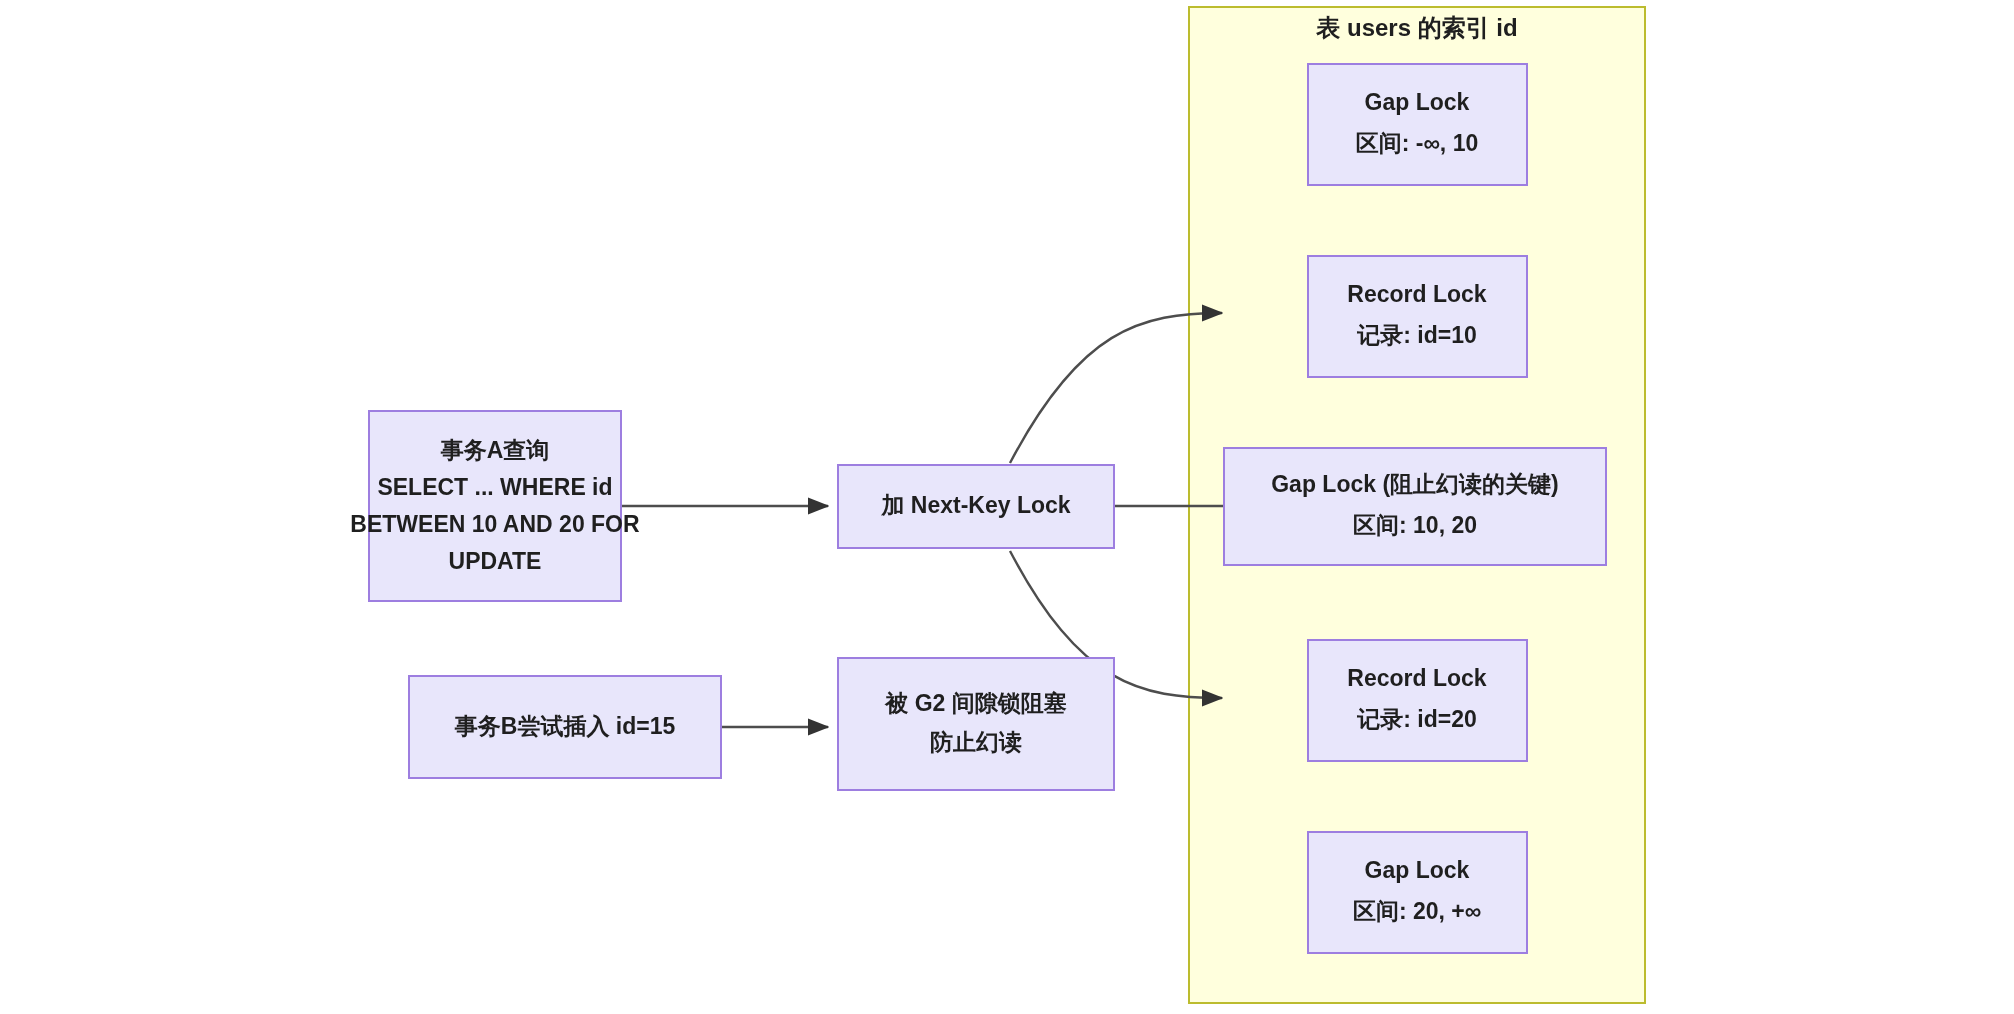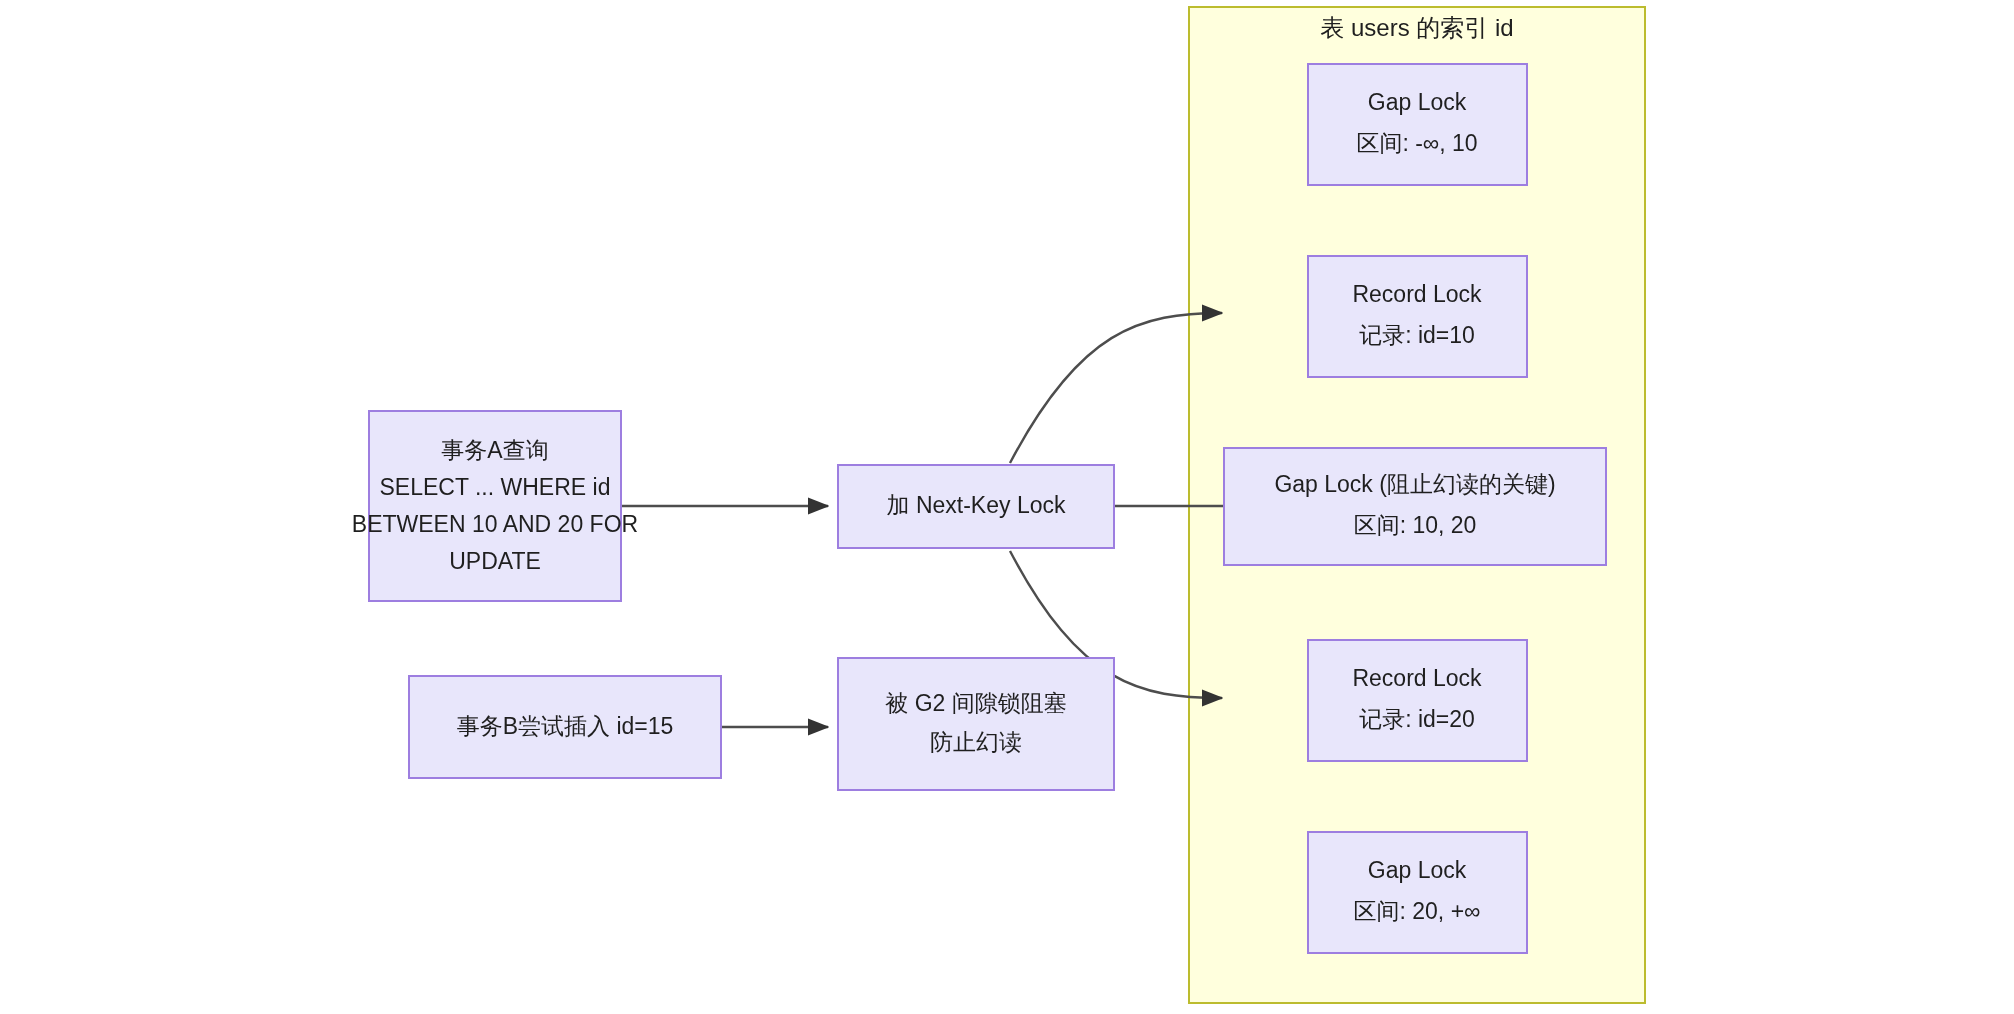--- a/index.html
+++ b/index.html
@@ -10,20 +10,21 @@
   body {
     width: 2014px;
     height: 1014px;
     font-family: "Liberation Sans", "DejaVu Sans", sans-serif;
     overflow: hidden;
   }
   #diagram-root {
     position: relative;
     width: 2014px;
     height: 1014px;
+    font-weight: bold;
   }
   svg.flow {
     position: absolute;
     top: 0;
     left: 0;
     width: 2014px;
     height: 1014px;
   }
   .grp-fill {
     fill: #ffffdd;

